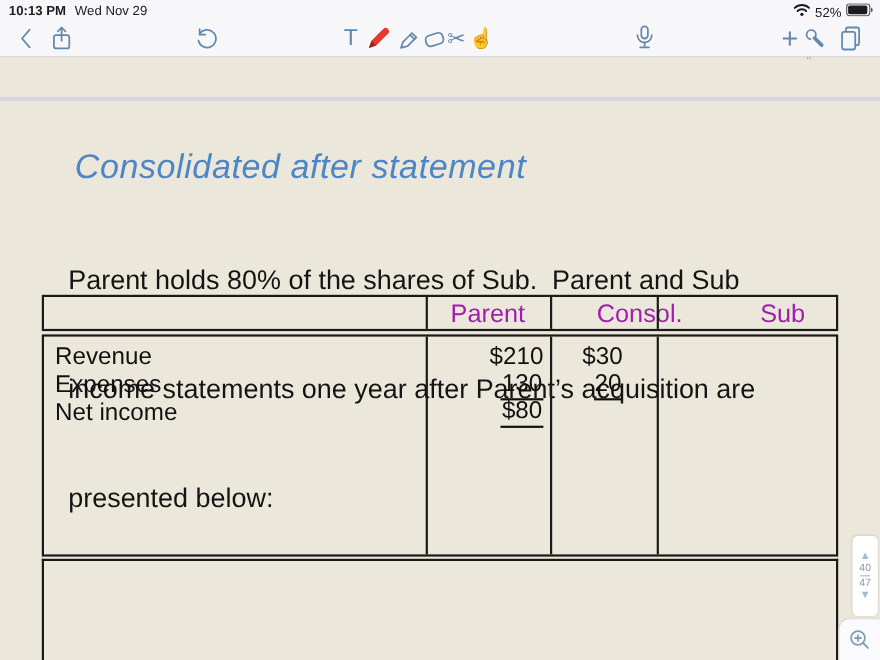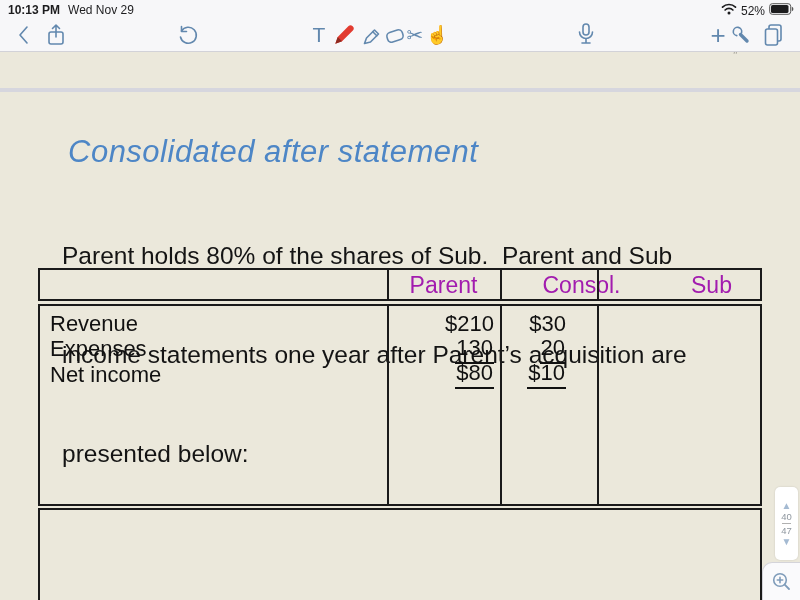--- a/index.html
+++ b/index.html
@@ -199,21 +199,20 @@
       </div>
       <div class="brow">
         <div class="bc-label">Expenses</div>
         <div class="bc-parent"><span class="uline">130</span></div>
         <div class="bc-sub"><span class="uline">20</span></div>
         <div class="bc-consol"></div>
       </div>
       <div class="brow">
         <div class="bc-label">Net income</div>
         <div class="bc-parent"><span class="uline">$80</span></div>
-        <div class="bc-sub"><span class="uline">$10</span></div>
         <div class="bc-consol"></div>
       </div>
     </div>
   </div>
 
   <div class="tbl-box tbl-foot"></div>
 
 </div>
 
 <div class="page-nav">

